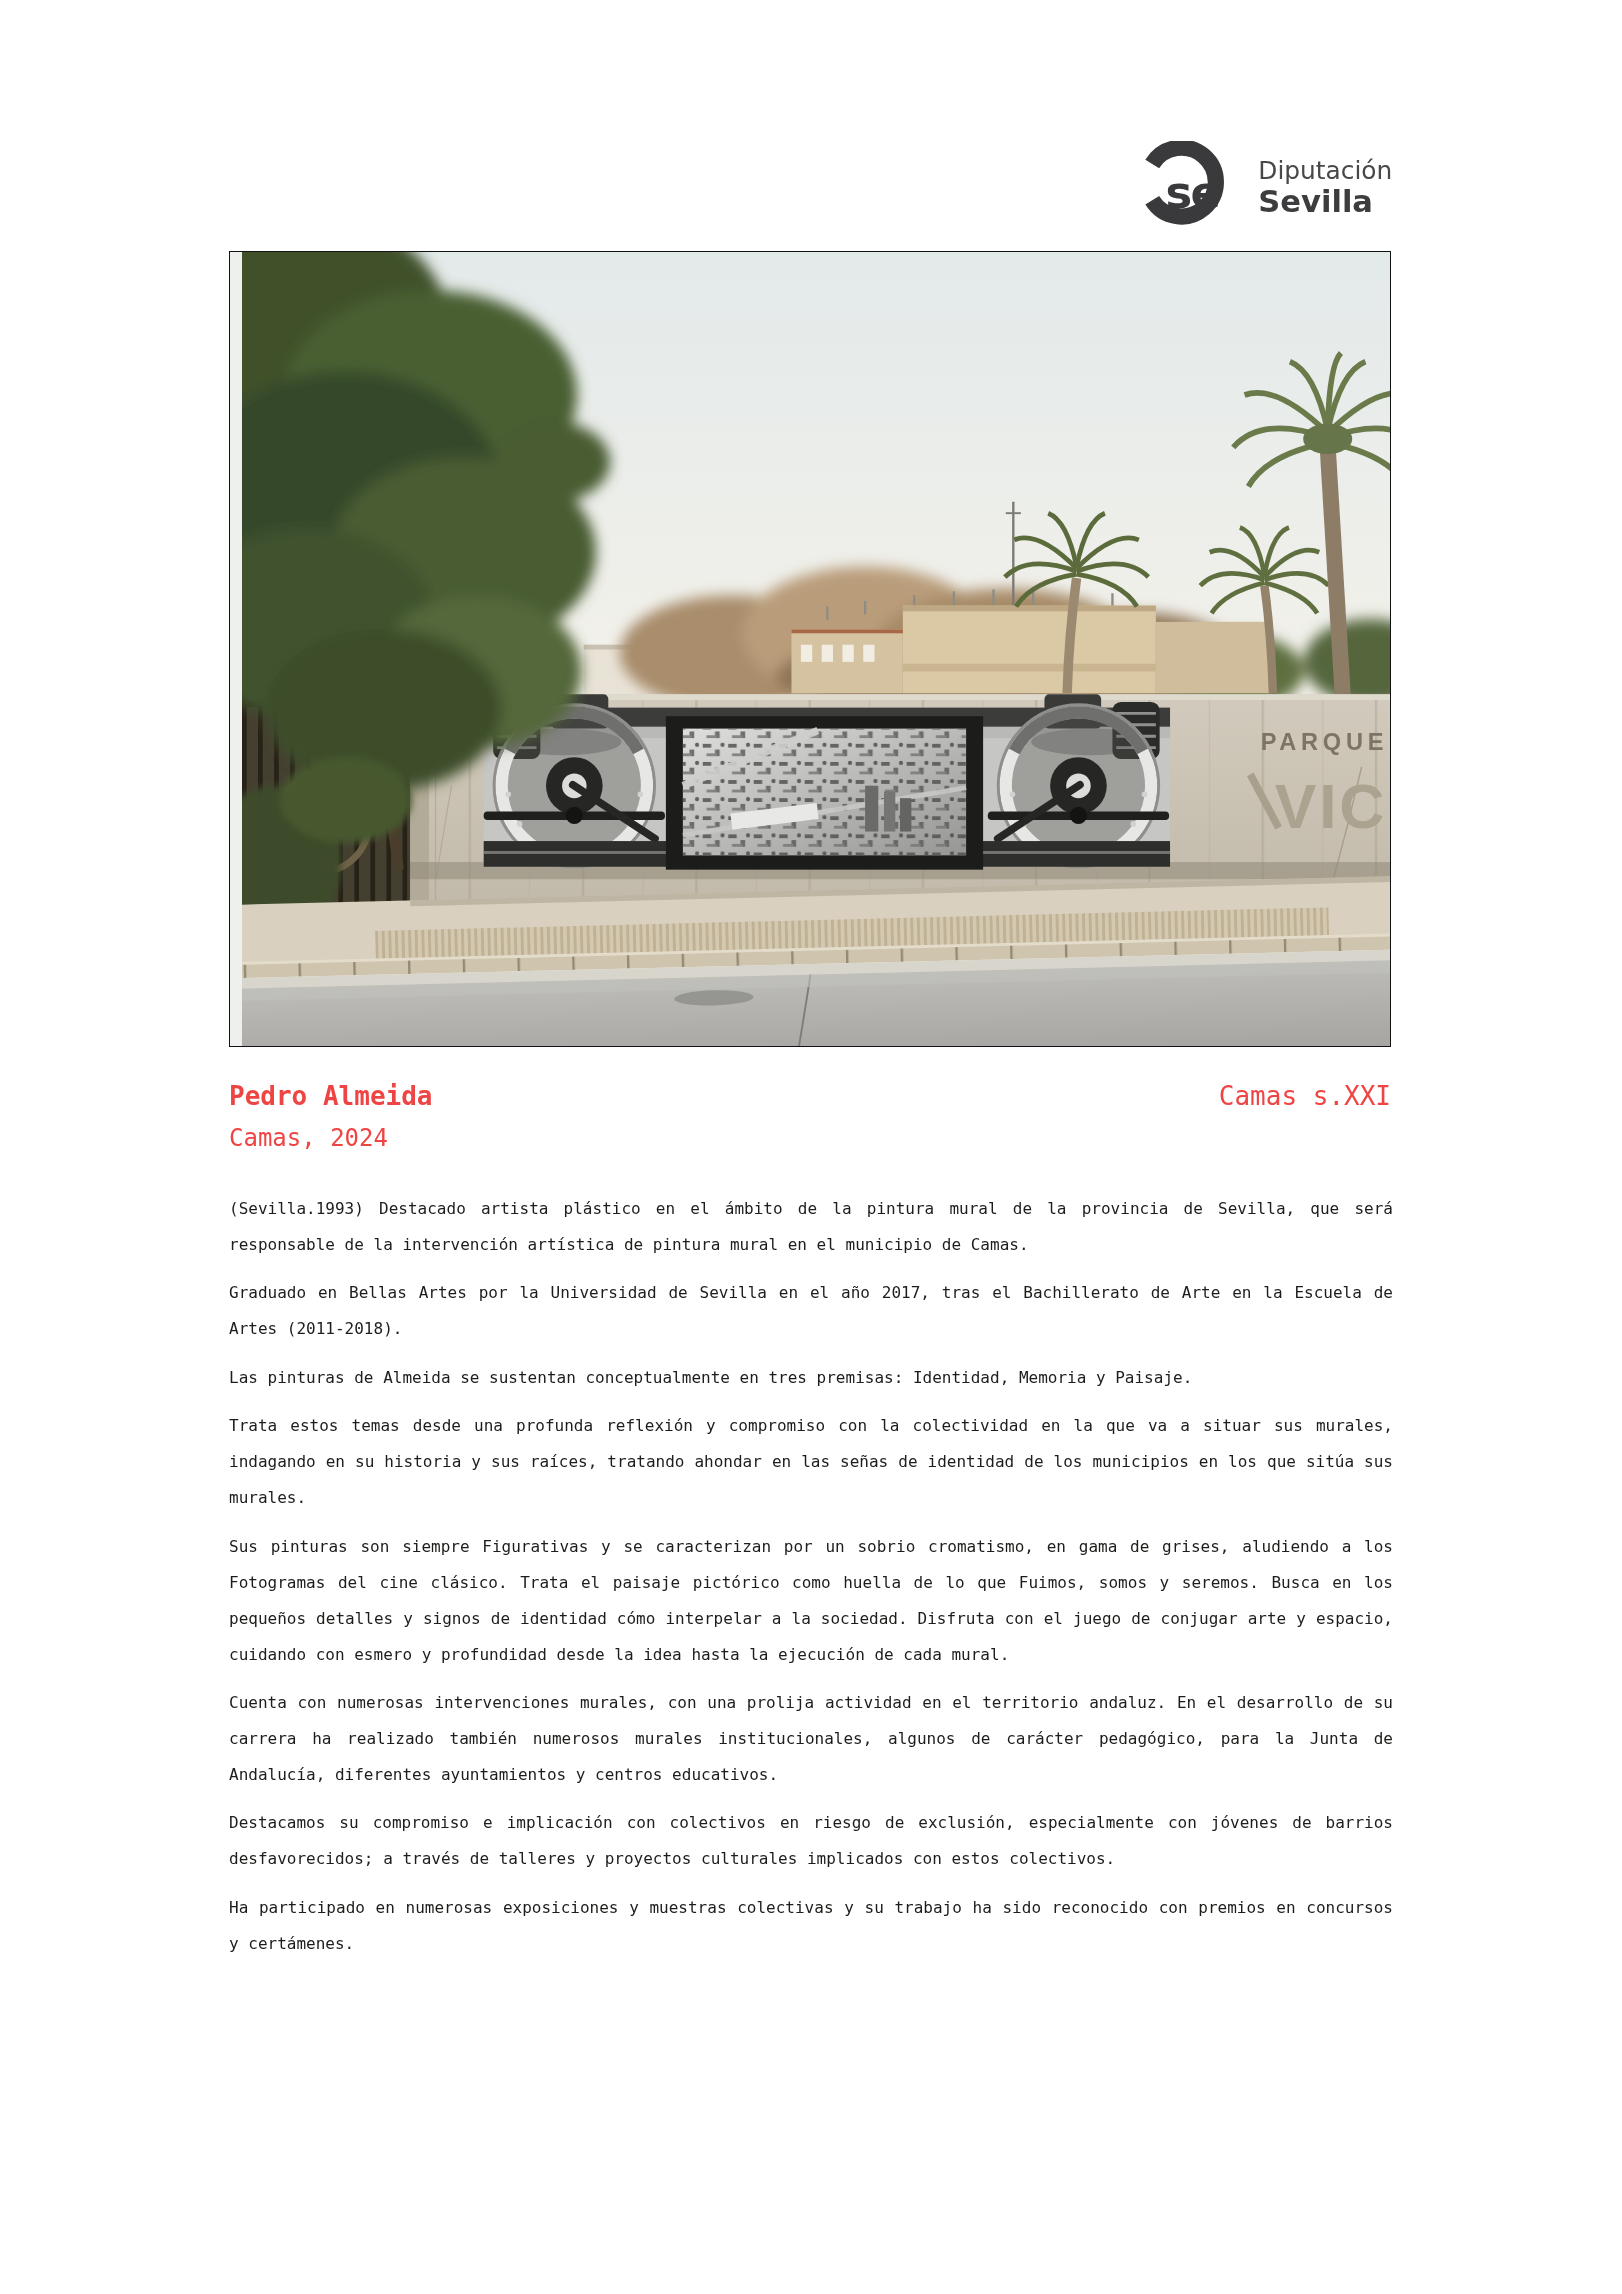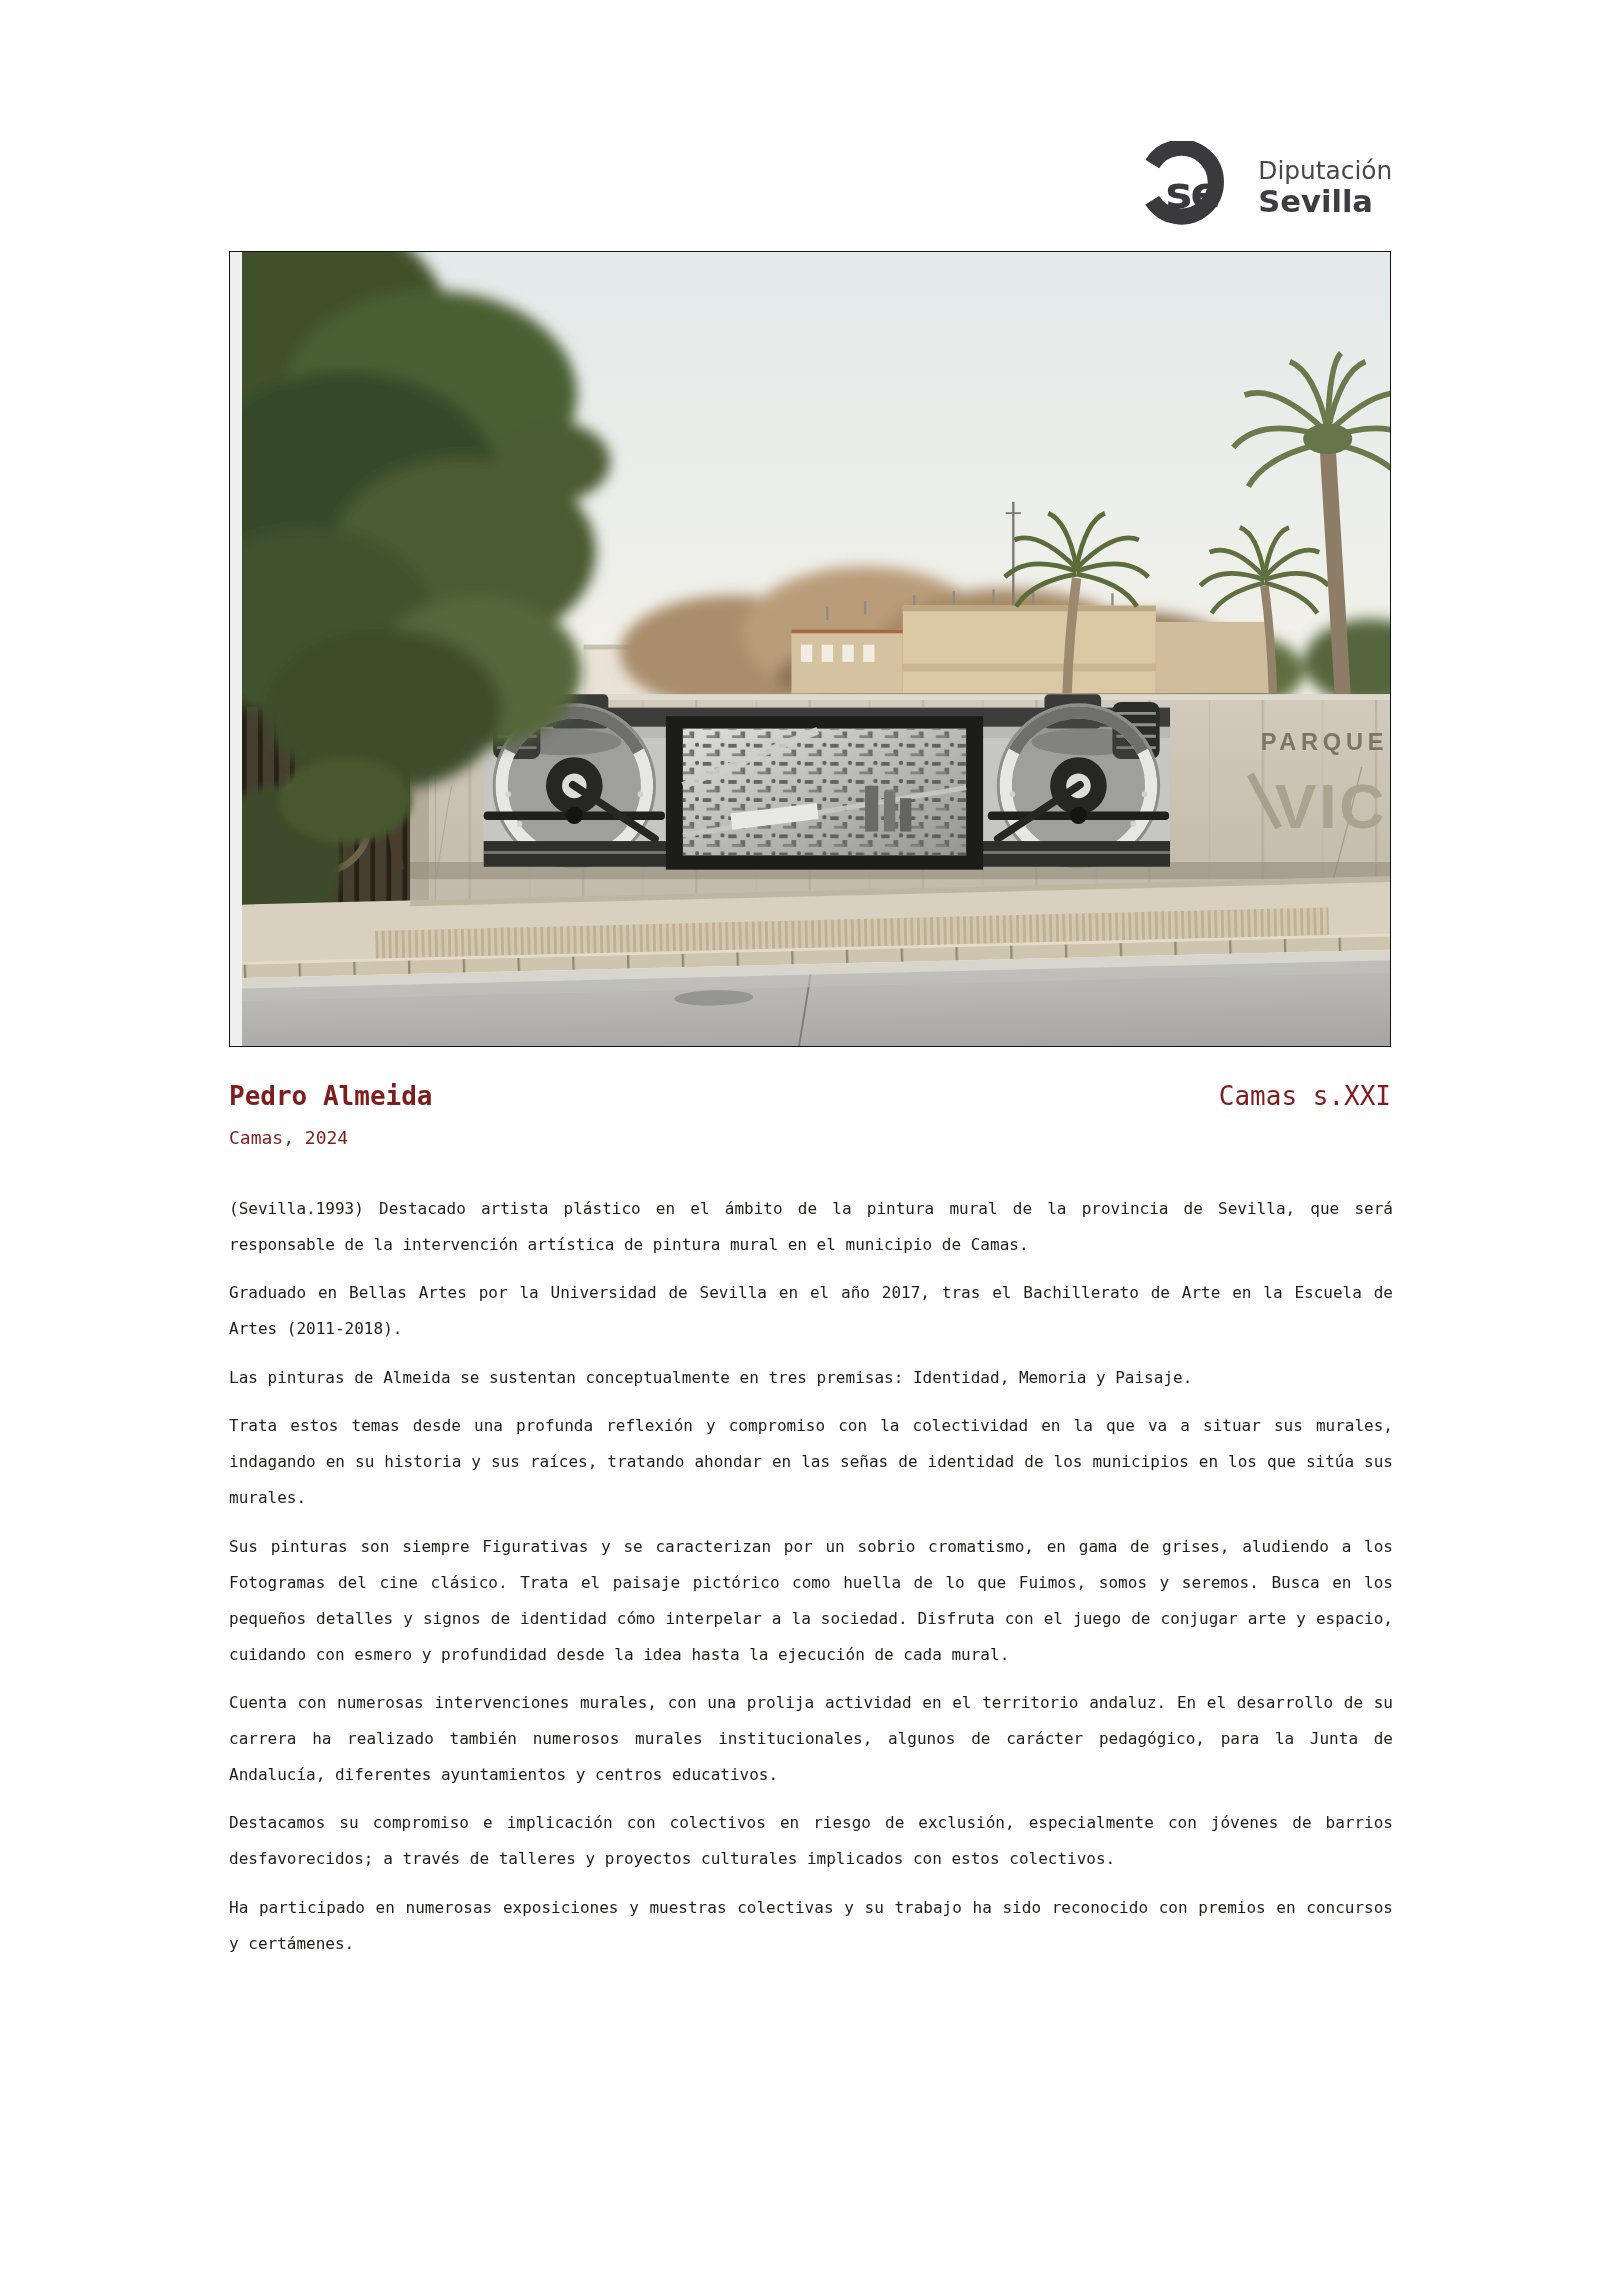--- a/index.html
+++ b/index.html
@@ -10,22 +10,22 @@
   
   .photo-figure{position:absolute;left:229px;top:251px;width:1162px;height:796px;
                 border:1.9px solid #121212;box-sizing:border-box;background:#eef0ee;}
   .photo-figure svg{display:block;width:100%;height:100%;}
   
   .byline-row{position:absolute;left:229px;top:1076px;width:1162px;display:flex;
               justify-content:space-between;align-items:baseline;
               font-size:26px;line-height:40px;}
   .artist-name{font-weight:bold;}
   .byline-sub{position:absolute;left:229px;top:1118px;width:1162px;
-              font-size:18px;line-height:40px;}
-  .red{color:#7f1d1d;}
+              font-size:24px;line-height:40px;}
+  .red{color:#ef4444;}
   
   .bio{position:absolute;left:229px;top:1191px;width:1164px;
        font-size:16px;line-height:36px;text-align:justify;}
   .bio p{margin:0 0 12.4px 0;}
   .wall-caps{font-family:"Liberation Sans",sans-serif;font-weight:bold;}
   .logo-font{font-family:"DejaVu Sans",sans-serif;}
 </style>
 </head>
 <body>
 

